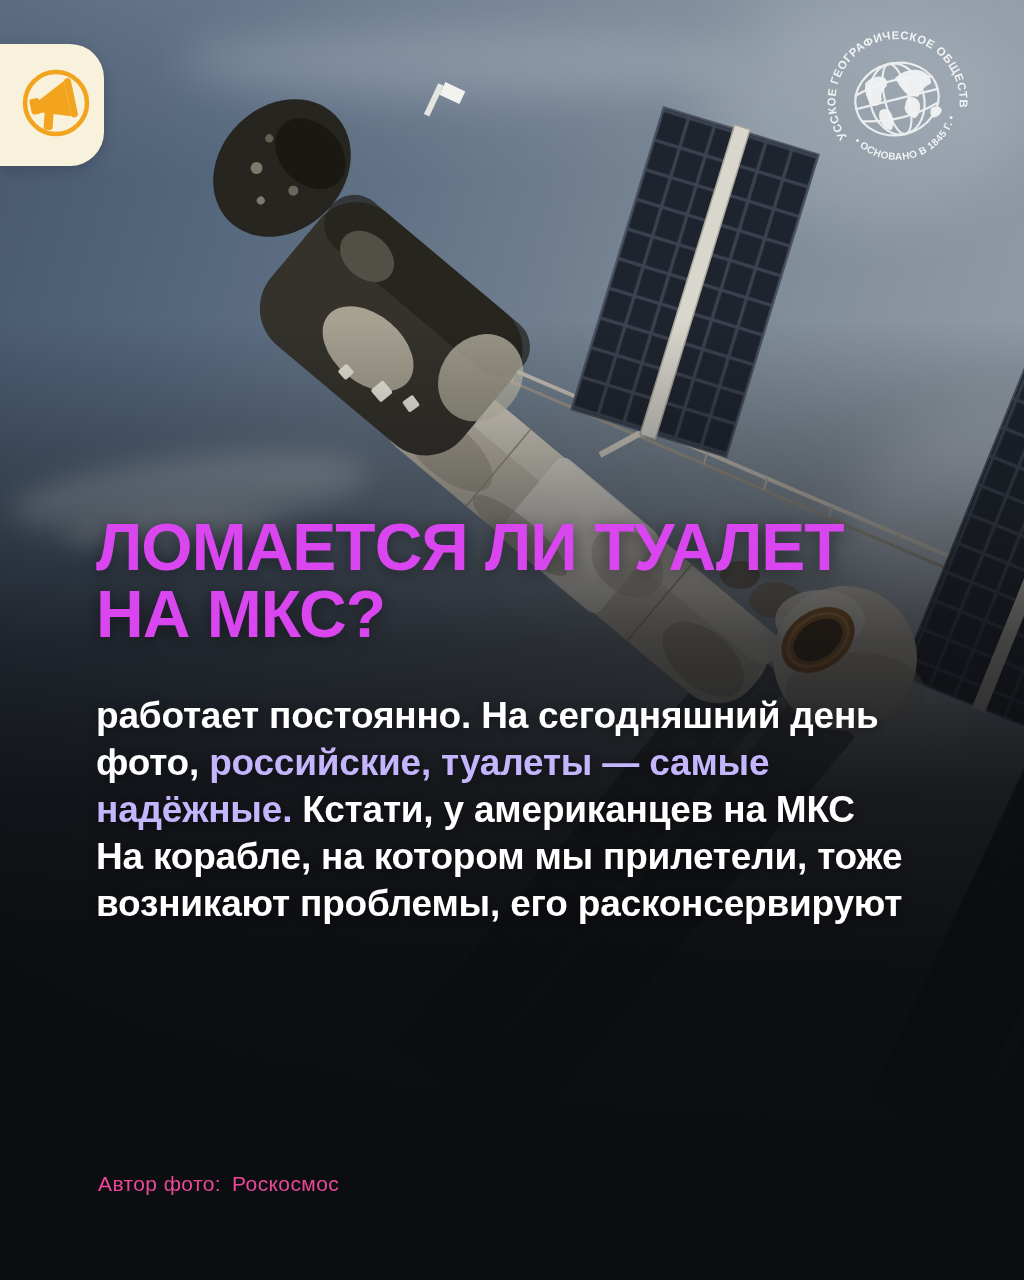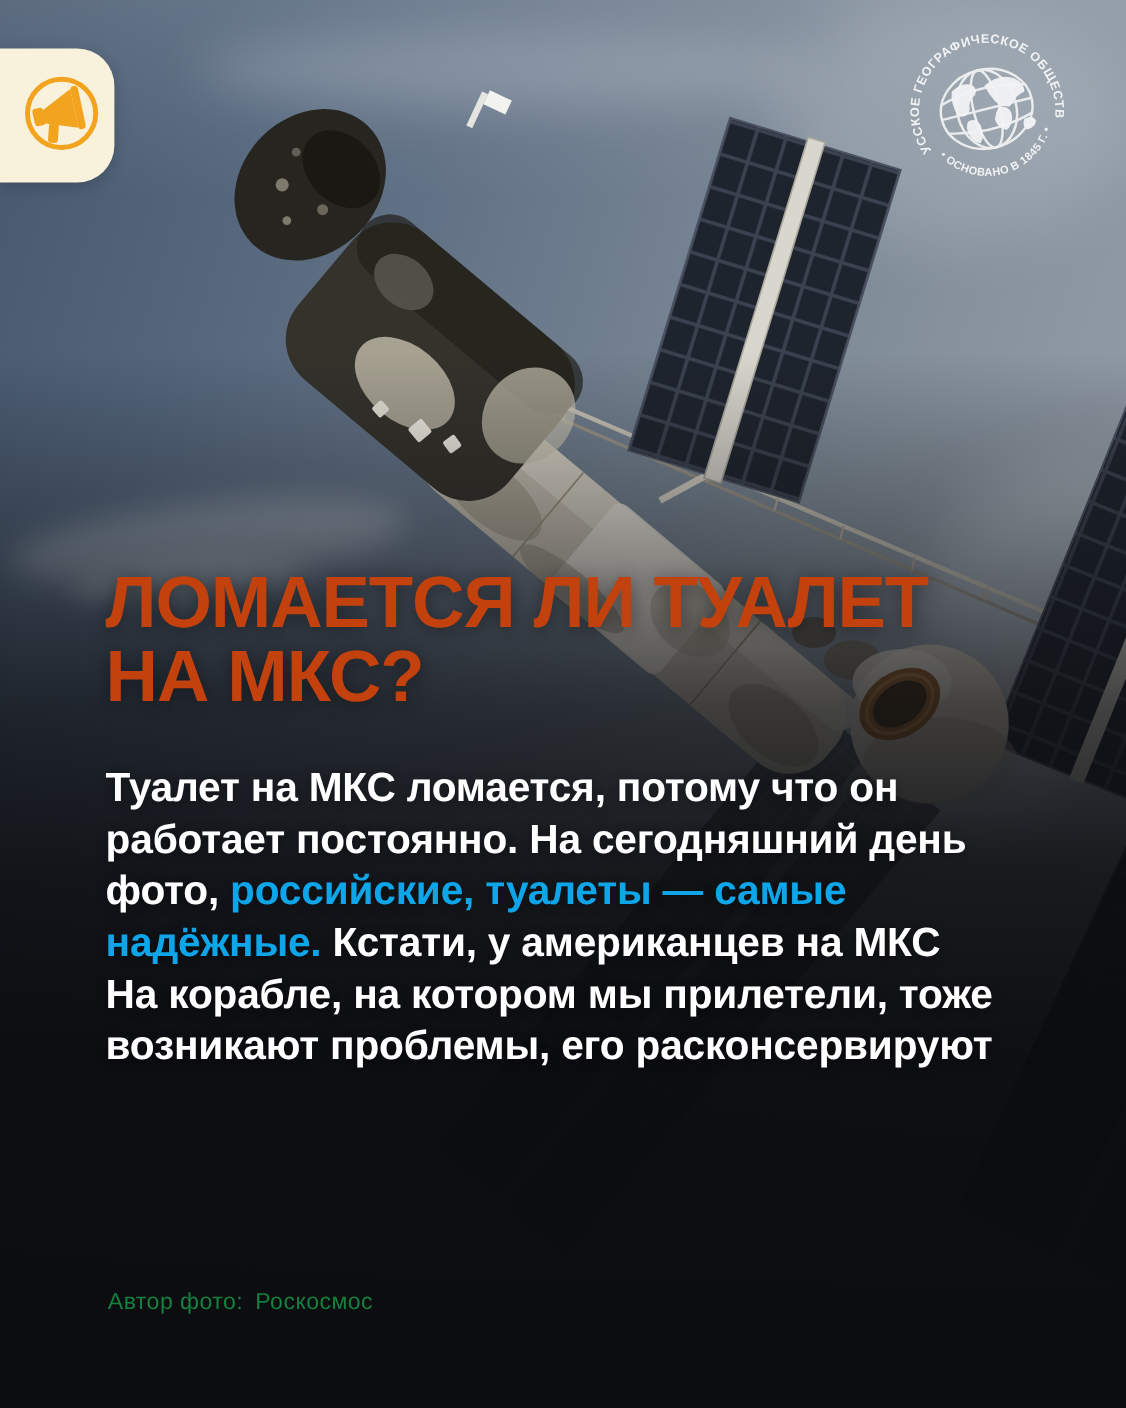--- a/index.html
+++ b/index.html
@@ -38,33 +38,33 @@
     position:absolute;left:0;top:44px;width:104px;height:122px;
     background:#f8f1dc;border-radius:0 34px 34px 0;
     box-shadow:0 4px 14px rgba(0,0,0,.18);
   }
   .badge svg{position:absolute;left:0;top:0;}
   .logo{position:absolute;left:812px;top:14px;width:170px;height:170px;}
   
   .title{
     position:absolute;left:96px;top:514px;margin:0;
     font-size:66px;line-height:67px;font-weight:800;letter-spacing:-1px;
-    color:#c2410c;text-shadow:0 3px 16px rgba(0,0,0,.45);
+    color:#d946ef;text-shadow:0 3px 16px rgba(0,0,0,.45);
   }
   .title span{display:block;white-space:nowrap;}
   .body-text{
     position:absolute;left:96px;top:692px;
     font-size:37px;line-height:47px;font-weight:700;letter-spacing:-.2px;
     color:#ffffff;text-shadow:0 2px 10px rgba(0,0,0,.40);
   }
   .body-line{white-space:nowrap;}
-  .hl{color:#0ea5e9;}
+  .hl{color:#c4b5fd;}
   .credit{
     position:absolute;left:98px;top:1172px;
-    font-size:21px;font-weight:400;letter-spacing:.4px;color:#15803d;
+    font-size:21px;font-weight:400;letter-spacing:.4px;color:#ec4899;
   }
   .credit .val{margin-left:11px;}
 </style>
 </head>
 <body>
 
 <div class="poster">
 
   <div class="bg"></div>
   <div class="cloud c1"></div>
@@ -216,21 +216,20 @@
       </text>
     </g>
   </svg>
 
   <h1 class="title">
     <span>ЛОМАЕТСЯ ЛИ ТУАЛЕТ</span>
     <span>НА МКС?</span>
   </h1>
 
   <div class="body-text">
-      <div class="body-line"><span>Туалет на МКС ломается, потому что он</span></div>
       <div class="body-line"><span>работает постоянно. На сегодняшний день</span></div>
       <div class="body-line"><span>фото, </span><span class="hl">российские, туалеты — самые</span></div>
       <div class="body-line"><span class="hl">надёжные.</span><span> Кстати, у американцев на МКС</span></div>
       <div class="body-line"><span>На корабле, на котором мы прилетели, тоже</span></div>
       <div class="body-line"><span>возникают проблемы, его расконсервируют</span></div>
     </div>
 
   <div class="credit">
     <span>Автор фото:</span><span class="val">Роскосмос</span>
   </div>

